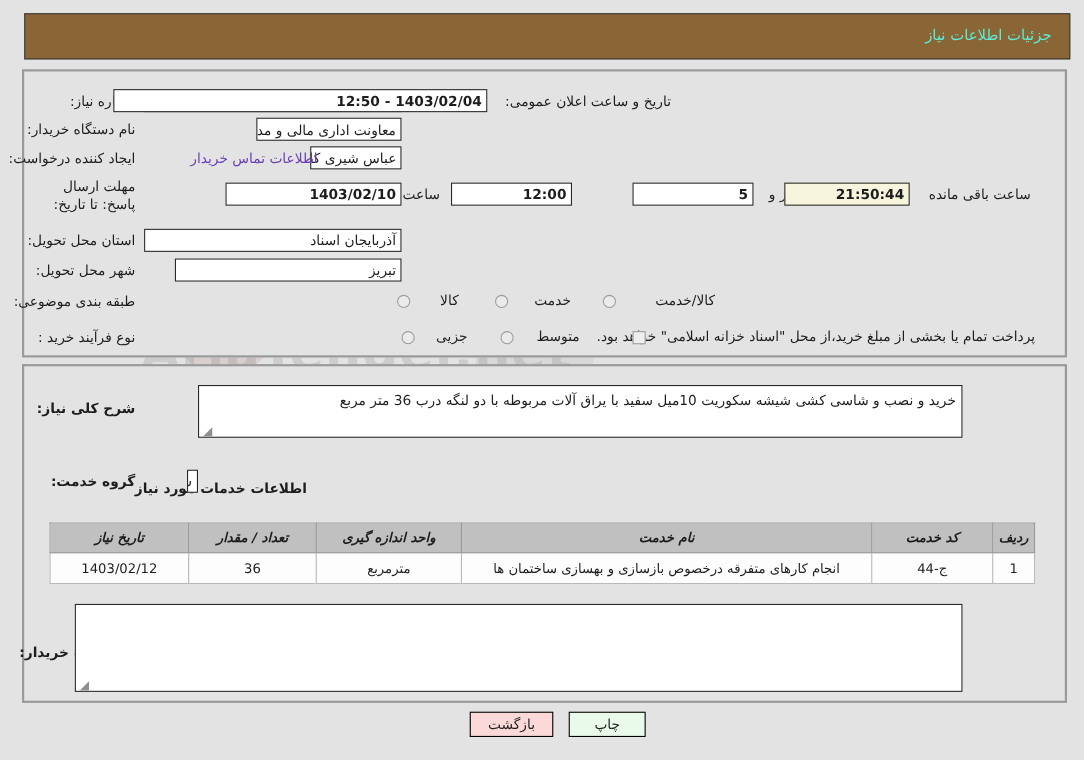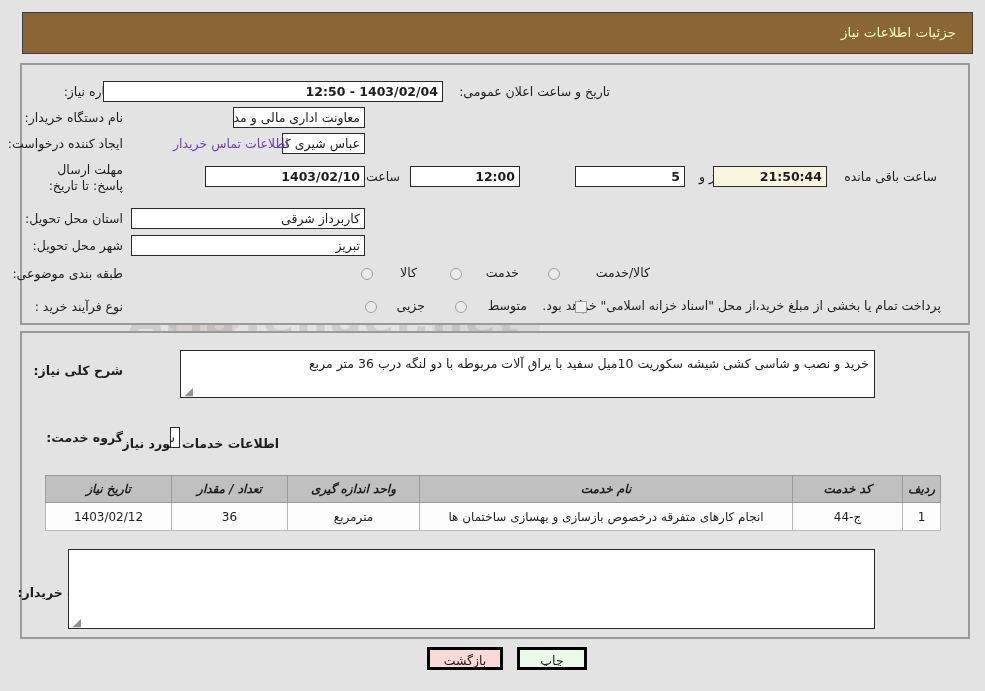--- a/index.html
+++ b/index.html
@@ -61,21 +61,21 @@
     position: absolute;
     left: 22px; top: 12px;
     width: 951px; height: 42px;
     background: #8a6637;
     border: 1px solid #3d3d3d;
     z-index: 2;
   }
   .header-title {
     position: absolute;
     right: 16px; top: 11px;
-    color: #fef9c3;
+    color: #5eead4;
     font-size: 13.5px;
   }
 
   
   .panel {
     position: absolute;
     border: 2px solid #9a9a9a;
     background: #e3e3e3;
     z-index: 1;
   }
@@ -205,21 +205,21 @@
     height: 28px;
     padding: 2px 5px;
     text-align: center;
   }
   td.name-cell { text-align: center; }
 
   
   .btn {
     position: absolute;
     height: 23px;
-    border: 3px solid #000000;
+    border: 1px solid #000000;
     font-size: 12.5px;
     color: #1d1d1d;
     line-height: 21px;
     text-align: center;
     cursor: pointer;
     z-index: 4;
   }
   #btn-print  { left: 517px; top: 647px; width: 70px; background: #eafaea; }
   #btn-back   { left: 427px; top: 647px; width: 76px; background: #fbd9d9; }
 </style>
@@ -257,24 +257,24 @@
   <div class="lbl" style="right:862px; top:162px; width:96px; white-space:normal; line-height:16px;">مهلت ارسال پاسخ: تا تاریخ:</div>
   <div class="fld c ltr" style="right:620px; top:166px; width:160px;">1403/02/10</div>
   <div class="plain" style="right:585px; top:169px;">ساعت</div>
   <div class="fld c ltr" style="right:465px; top:166px; width:110px;">12:00</div>
   <div class="fld c ltr" style="right:300px; top:166px; width:110px;">5</div>
   <div class="plain" style="right:258px; top:169px;">روز و</div>
   <div class="fld c hl ltr" style="right:158px; top:166px; width:114px;">21:50:44</div>
   <div class="plain" style="right:48px; top:169px;">ساعت باقی مانده</div>
 
   <div class="lbl" style="right:862px; top:211px;">استان محل تحویل:</div>
-  <div class="fld r" style="right:620px; top:208px; width:234px;">کاربرداز شرقی</div>
+  <div class="fld r" style="right:620px; top:208px; width:234px;">آذربایجان اسناد</div>
 
   <div class="lbl" style="right:862px; top:238px;">شهر محل تحویل:</div>
-  <div class="fld r" style="right:620px; top:235px; width:234px;">تبریز</div>
+  <div class="fld r" style="right:620px; top:235px; width:206px;">تبریز</div>
 
   <div class="lbl" style="right:862px; top:266px;">طبقه بندی موضوعی:</div>
   <div class="radio" style="right:612px; top:268px;"></div>
   <div class="plain" style="right:568px; top:265px;">کالا</div>
   <div class="radio" style="right:523px; top:268px;"></div>
   <div class="plain" style="right:466px; top:265px;">خدمت</div>
   <div class="radio" style="right:425px; top:268px;"></div>
   <div class="plain" style="right:335px; top:265px;">کالا/خدمت</div>
 
   <div class="lbl" style="right:862px; top:299px;">نوع فرآیند خرید :</div>

